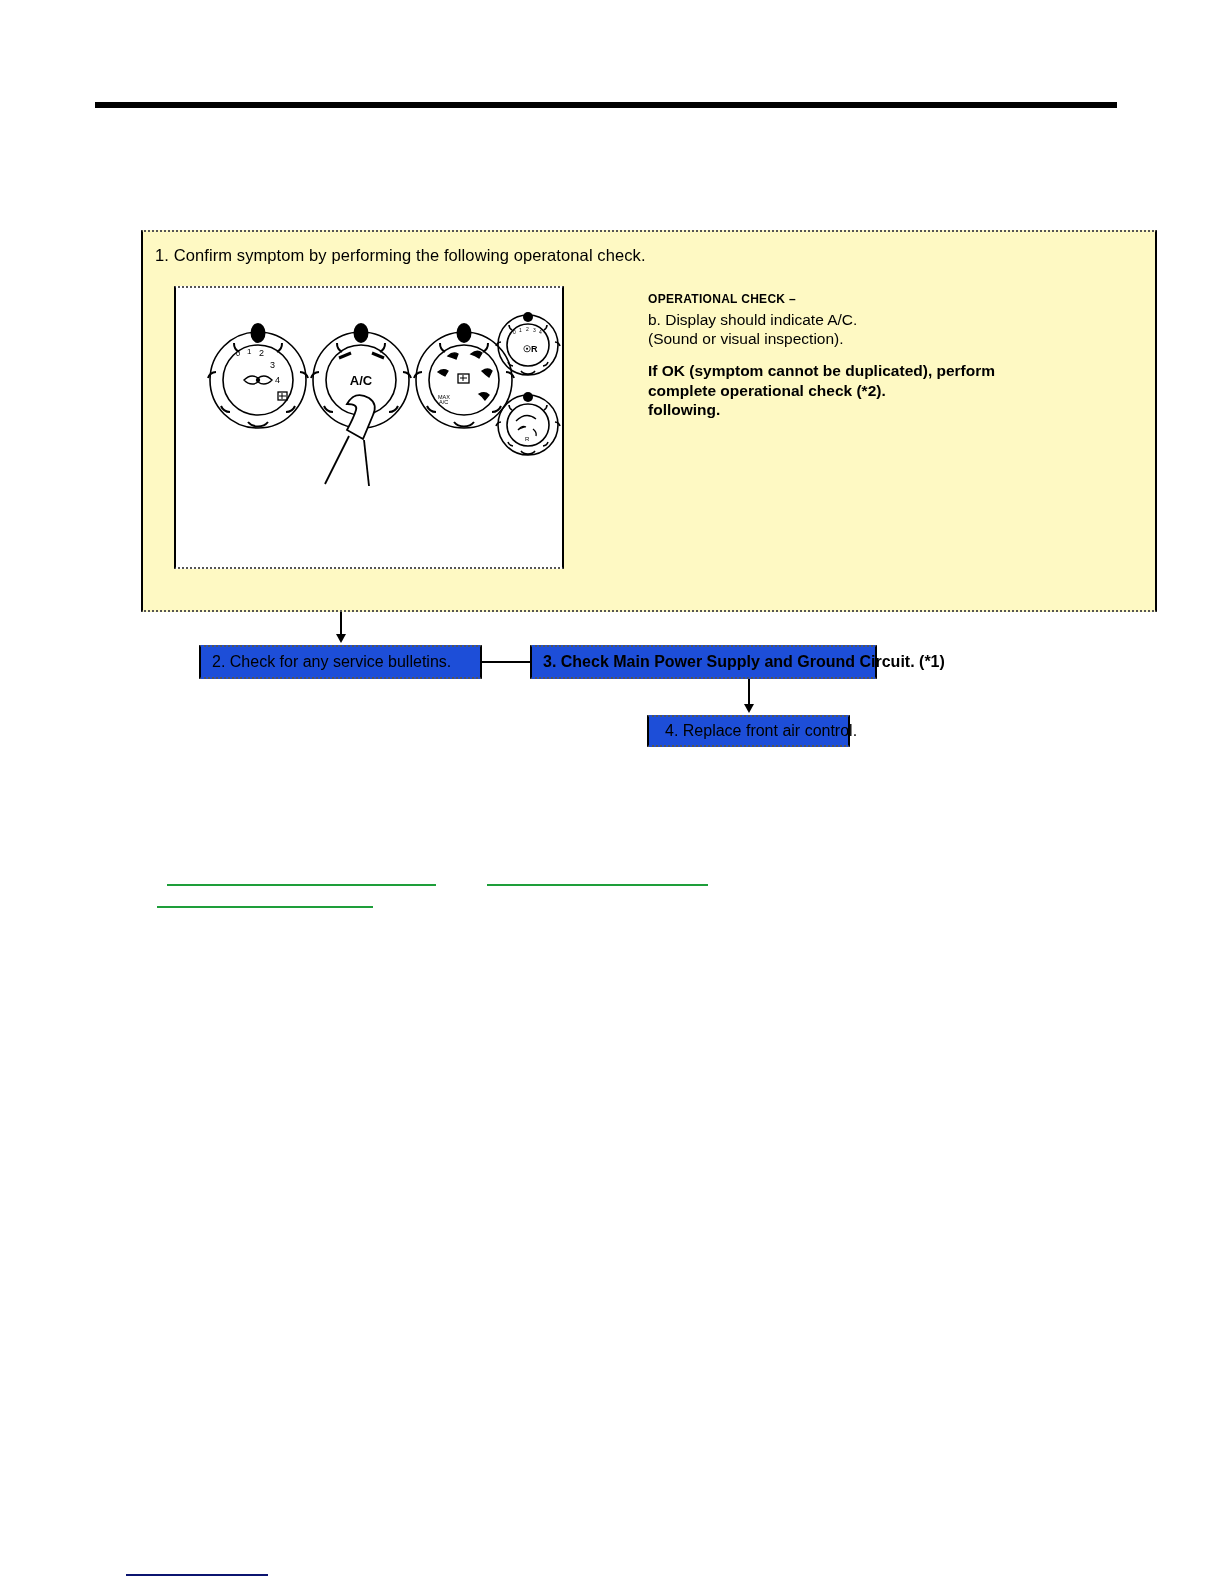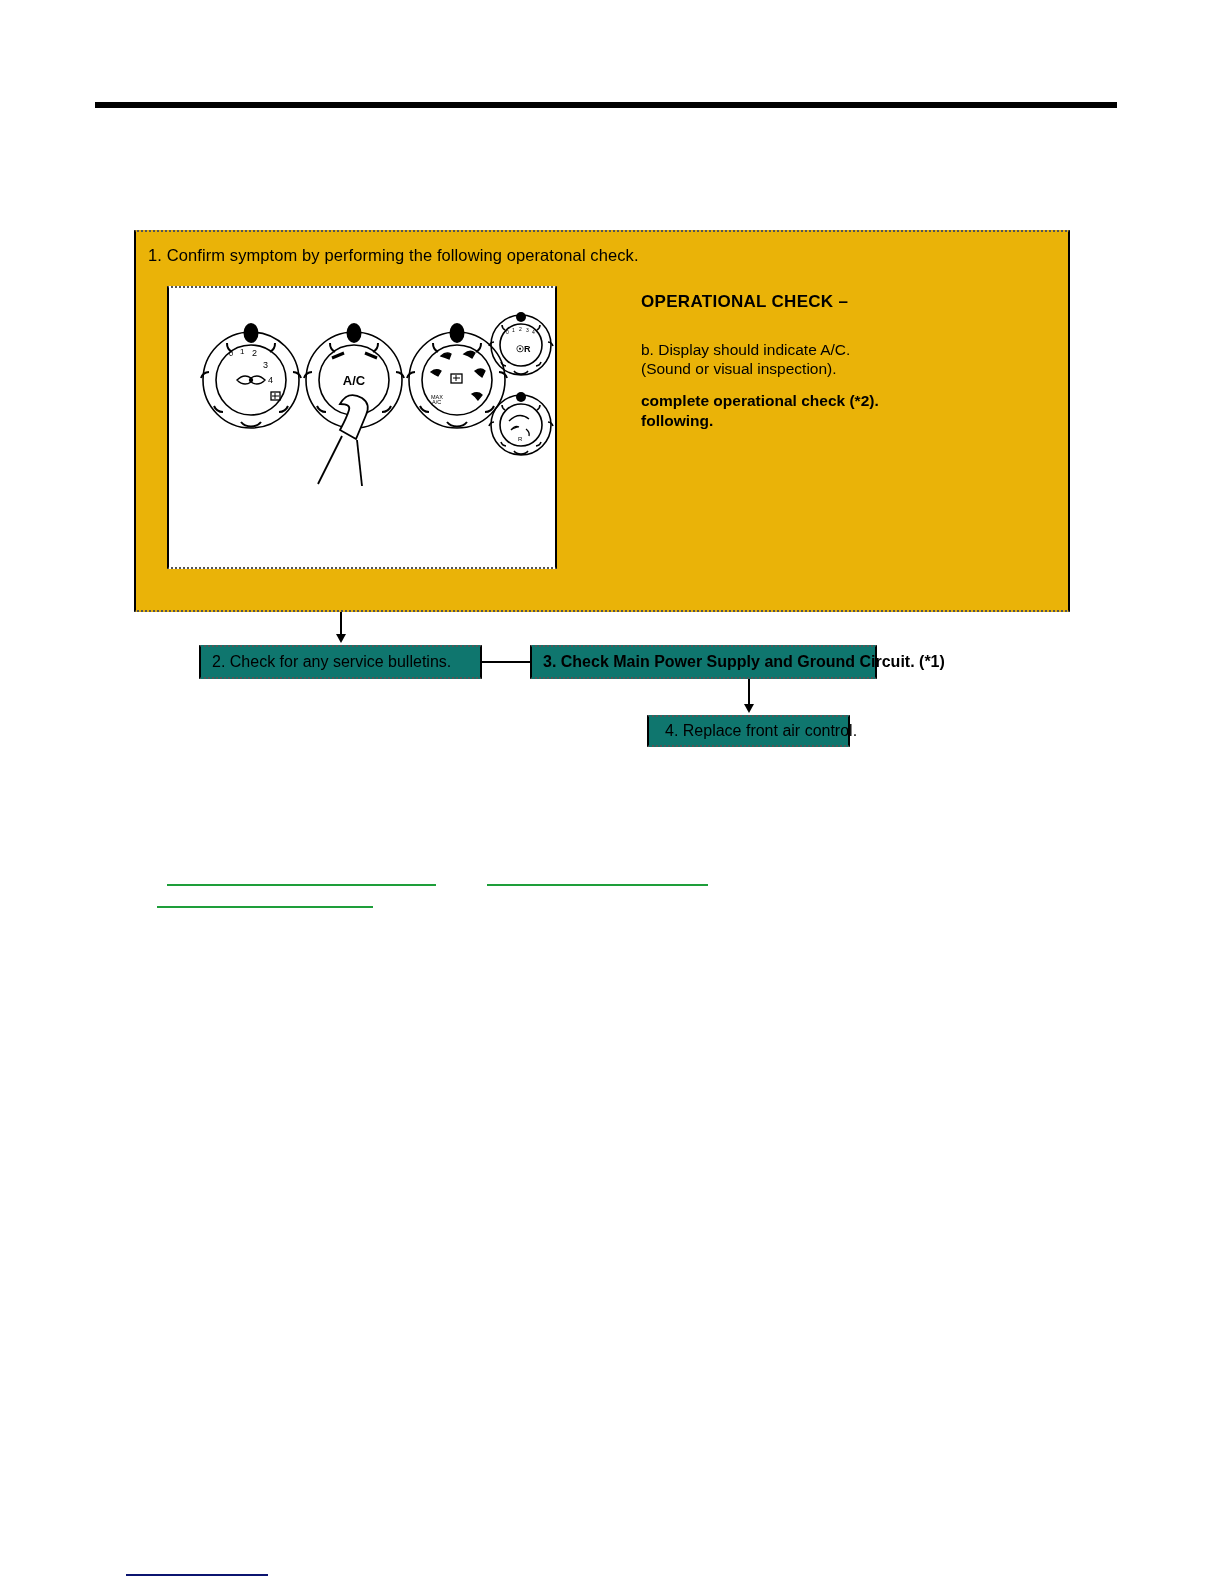--- a/index.html
+++ b/index.html
@@ -23,30 +23,30 @@
     left: 95px;
     top: 102px;
     width: 1022px;
     height: 6px;
     background: #000000;
   }
 
   
   .step1-panel {
     position: absolute;
-    left: 134px;
+    left: 141px;
     top: 230px;
-    width: 936px;
+    width: 1016px;
     height: 382px;
     border-top: 2px dotted #555;
     border-bottom: 2px dotted #555;
     border-left: 2px solid #000;
     border-right: 2px solid #000;
     box-sizing: border-box;
-    background: #eab308;
+    background: #fef9c3;
   }
   .step1-title {
     position: absolute;
     left: 12px;
     top: 14px;
     font-size: 16.5px;
     letter-spacing: .1px;
     white-space: nowrap;
   }
 
@@ -66,24 +66,24 @@
   }
 
   
   .op-check {
     position: absolute;
     left: 505px;
     top: 60px;
     width: 420px;
   }
   .op-check-title {
-    font-size: 17px;
+    font-size: 12px;
     font-weight: bold;
     letter-spacing: .3px;
-    margin-bottom: 28px;
+    margin-bottom: 4px;
   }
   .op-line {
     font-size: 15.5px;
     line-height: 19px;
     white-space: nowrap;
   }
   .op-gap { height: 13px; }
   .op-bold {
     font-size: 15.5px;
     font-weight: bold;
@@ -92,21 +92,21 @@
   }
 
   
   .flow-box {
     position: absolute;
     border-top: 2px dotted #555;
     border-bottom: 2px dotted #555;
     border-left: 2px solid #000;
     border-right: 2px solid #000;
     box-sizing: border-box;
-    background: #0f766e;
+    background: #1d4ed8;
     display: flex;
     align-items: center;
     padding-left: 11px;
     font-size: 16px;
     white-space: nowrap;
   }
   #box2 { left: 199px; top: 645px; width: 283px; height: 34px; }
   #box3 { left: 530px; top: 645px; width: 347px; height: 34px; font-weight: bold; }
   #box4 { left: 647px; top: 715px; width: 203px; height: 32px; padding-left: 16px; }
 
@@ -286,20 +286,21 @@
 
       </g>
     </svg>
   </div>
 
   <div class="op-check">
     <div class="op-check-title">OPERATIONAL CHECK –</div>
     <div class="op-line">b. Display should indicate A/C.</div>
     <div class="op-line">(Sound or visual inspection).</div>
     <div class="op-gap"></div>
+    <div class="op-bold">If OK (symptom cannot be duplicated), perform</div>
     <div class="op-bold">complete operational check (*2).</div>
     <div class="op-bold">following.</div>
   </div>
 </div>
 
 <div class="conn-v" id="c1v"></div>
 <div class="arrow-down" id="c1a"></div>
 
 <div class="conn-h" id="c2h"></div>
 <div class="arrow-right" id="c2a"></div>

